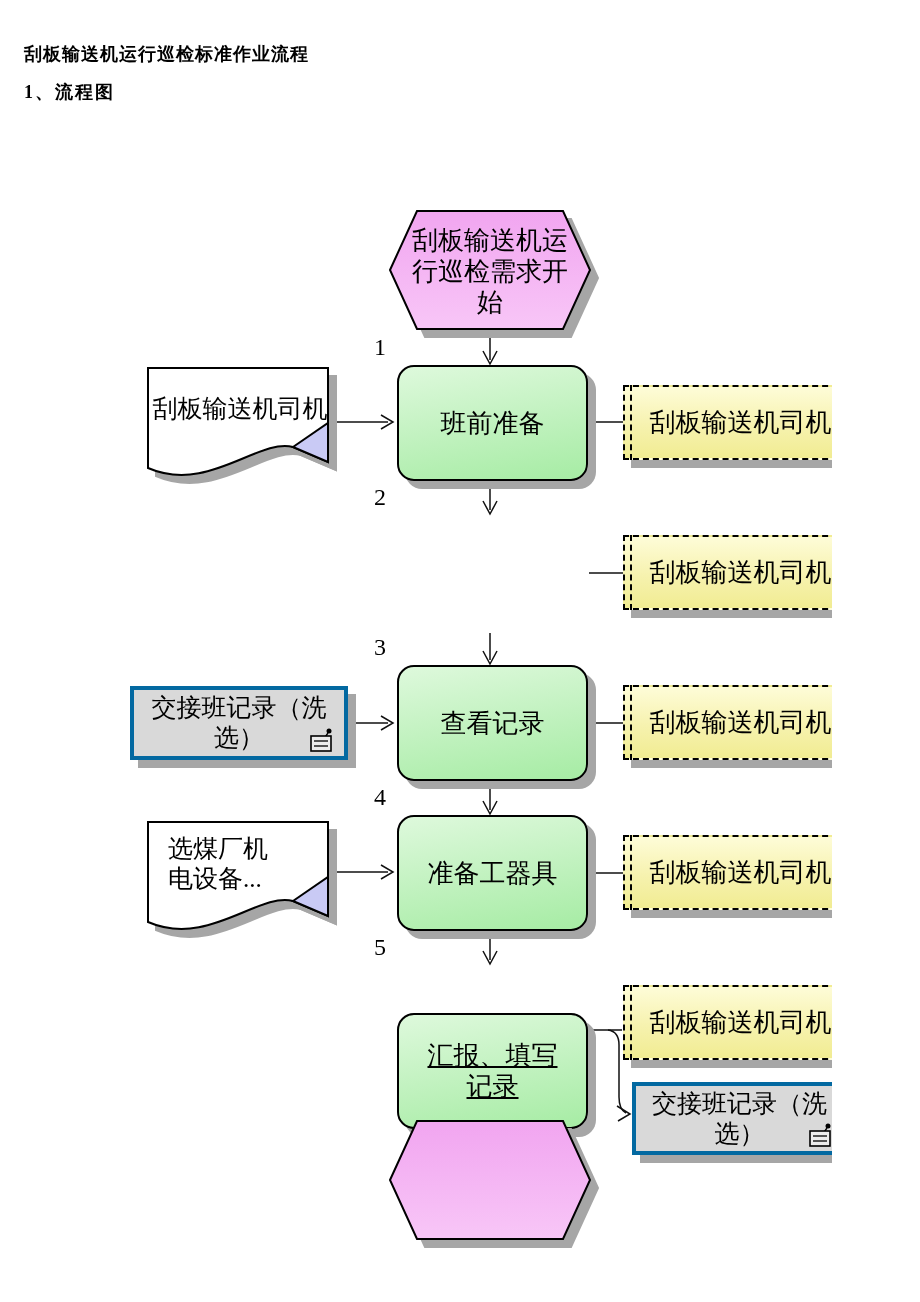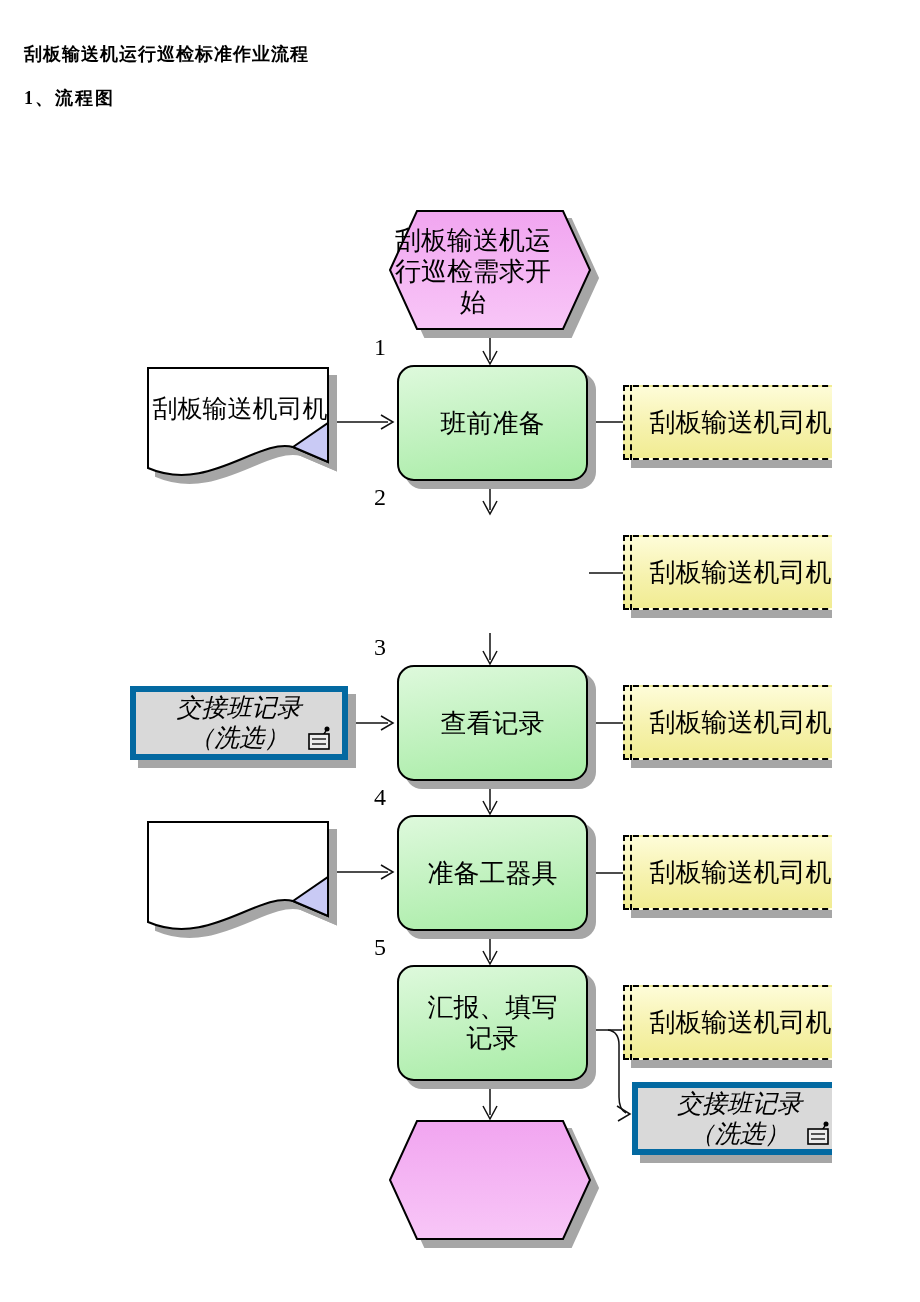--- a/index.html
+++ b/index.html
@@ -5,21 +5,21 @@
   html,body{margin:0;padding:0;background:#fff;}
   .canvas{
     position:relative;width:832px;height:1302px;background:#ffffff;overflow:hidden;
     font-family:"Liberation Serif","DejaVu Serif",serif;color:#000;
   }
   .doc-title{
     position:absolute;left:24px;top:42px;font-size:18px;font-weight:bold;
     letter-spacing:1px;font-family:"Liberation Serif","DejaVu Serif",serif;
   }
   .section-heading{
-    position:absolute;left:24px;top:86px;font-size:18px;font-weight:bold;letter-spacing:2px;
+    position:absolute;left:24px;top:80px;font-size:18px;font-weight:bold;letter-spacing:2px;
   }
   
   .connectors{position:absolute;left:0;top:0;pointer-events:none;}
   .connectors path,.connectors polyline,.connectors line{
     stroke:#111;stroke-width:1.5;fill:none;
   }
   
   .hex-svg{position:absolute;filter:drop-shadow(8px 8px 0 #a6a6a6);}
   .hex-label{
     position:absolute;width:158px;text-align:center;font-size:26px;line-height:31px;
@@ -41,24 +41,24 @@
     box-shadow:8px 8px 0 #a6a6a6;
     display:flex;align-items:center;justify-content:center;
     font-size:26px;text-align:left;
   }
   .role::before{ 
     content:"";position:absolute;left:5px;top:-2px;bottom:-2px;
     border-left:2px dashed #000;
   }
   
   .record{
-    position:absolute;box-sizing:border-box;border:6px solid #0369a1;background:#d9d9d9;
+    position:absolute;box-sizing:border-box;border:4px solid #0369a1;background:#d9d9d9;
     box-shadow:8px 8px 0 #a6a6a6;
     display:flex;align-items:center;justify-content:flex-start;
-    font-size:25px;line-height:30px;text-align:center;font-style:italic;
+    font-size:25px;line-height:30px;text-align:center;
   }
   .record .clip{position:absolute;right:6px;bottom:3px;}
   
   .doc-svg{position:absolute;filter:drop-shadow(8px 8px 0 #a6a6a6);}
   .doc-label{position:absolute;font-size:25px;line-height:30px;}
   
   .num{
     position:absolute;left:352px;width:34px;text-align:right;
     font-size:24px;font-family:"Liberation Serif","DejaVu Serif",serif;
   }
@@ -116,32 +116,32 @@
 
   <svg class="hex-svg" style="left:387px;top:208px;" width="206" height="126" viewBox="0 0 206 126">
     <defs>
       <linearGradient id="g-pink" x1="0" y1="0" x2="0" y2="1">
         <stop offset="0" stop-color="#f1a5f0"></stop>
           <stop offset="1" stop-color="#f8c6f7"></stop>
       </linearGradient>
     </defs>
     <polygon points="3,62 30,3 176,3 203,62 176,121 30,121" fill="url(#g-pink)" stroke="#000" stroke-width="2"></polygon>
   </svg>
-  <div class="hex-label" style="left:394px;top:225px;">刮板输送机运行巡检需求开始</div>
+  <div class="hex-label" style="left:411px;top:225px;">刮板输送机运行巡检需求开始</div>
 
   <div class="num" style="top:334px;">1</div>
   <div class="num" style="top:484px;">2</div>
   <div class="num" style="top:634px;">3</div>
   <div class="num" style="top:784px;">4</div>
   <div class="num" style="top:934px;">5</div>
 
   <div class="task" style="top:365px;">班前准备</div>
   <div class="task" style="top:665px;">查看记录</div>
   <div class="task" style="top:815px;">准备工器具</div>
-  <div class="task" style="top:965px;">汇报、填写记录</div>
+  <div class="task" style="top:1013px;text-decoration:underline;">汇报、填写记录</div>
 
   <div class="role" style="top:385px;">刮板输送机司机</div>
   <div class="role" style="top:535px;">刮板输送机司机</div>
   <div class="role" style="top:685px;">刮板输送机司机</div>
   <div class="role" style="top:835px;">刮板输送机司机</div>
   <div class="role" style="top:985px;">刮板输送机司机</div>
 
   <svg class="doc-svg" style="left:146px;top:366px;" width="196" height="130" viewBox="0 0 196 130">
     <path d="M2,2 H182 V96 L147,81 C112,72 62,128 2,102 Z" fill="#ffffff" stroke="#000" stroke-width="2"></path>
     <polygon points="147,81 182,57 182,96" fill="#c9caf5" stroke="#000" stroke-width="2"></polygon>
@@ -156,20 +156,24 @@
       <rect x="3" y="9" width="20" height="15" fill="#ececec" stroke="#000" stroke-width="1.6"></rect>
       <line x1="6" y1="14" x2="20" y2="14" stroke="#000" stroke-width="1.3"></line>
       <line x1="6" y1="19" x2="20" y2="19" stroke="#000" stroke-width="1.3"></line>
     </svg>
   </div>
 
   <svg class="doc-svg" style="left:146px;top:820px;" width="196" height="130" viewBox="0 0 196 130">
     <path d="M2,2 H182 V96 L147,81 C112,72 62,128 2,102 Z" fill="#ffffff" stroke="#000" stroke-width="2"></path>
     <polygon points="147,81 182,57 182,96" fill="#c9caf5" stroke="#000" stroke-width="2"></polygon>
   </svg>
+  <div class="doc-label" style="left:168px;top:834px;width:160px;text-align:left;">
+    <span>选煤厂机</span><br>
+    <span>电设备...</span>
+  </div>
 
   <div class="record" style="left:632px;top:1082px;width:215px;height:73px;padding:0 16px;">
     <span>交接班记录（洗选）</span>
     <svg class="clip" width="30" height="26" viewBox="0 0 30 26">
       <circle cx="21" cy="4" r="2.5" fill="#000"></circle>
       <line x1="20" y1="6" x2="17.5" y2="9.5" stroke="#000" stroke-width="1.3"></line>
       <rect x="3" y="9" width="20" height="15" fill="#ececec" stroke="#000" stroke-width="1.6"></rect>
       <line x1="6" y1="14" x2="20" y2="14" stroke="#000" stroke-width="1.3"></line>
       <line x1="6" y1="19" x2="20" y2="19" stroke="#000" stroke-width="1.3"></line>
     </svg>

